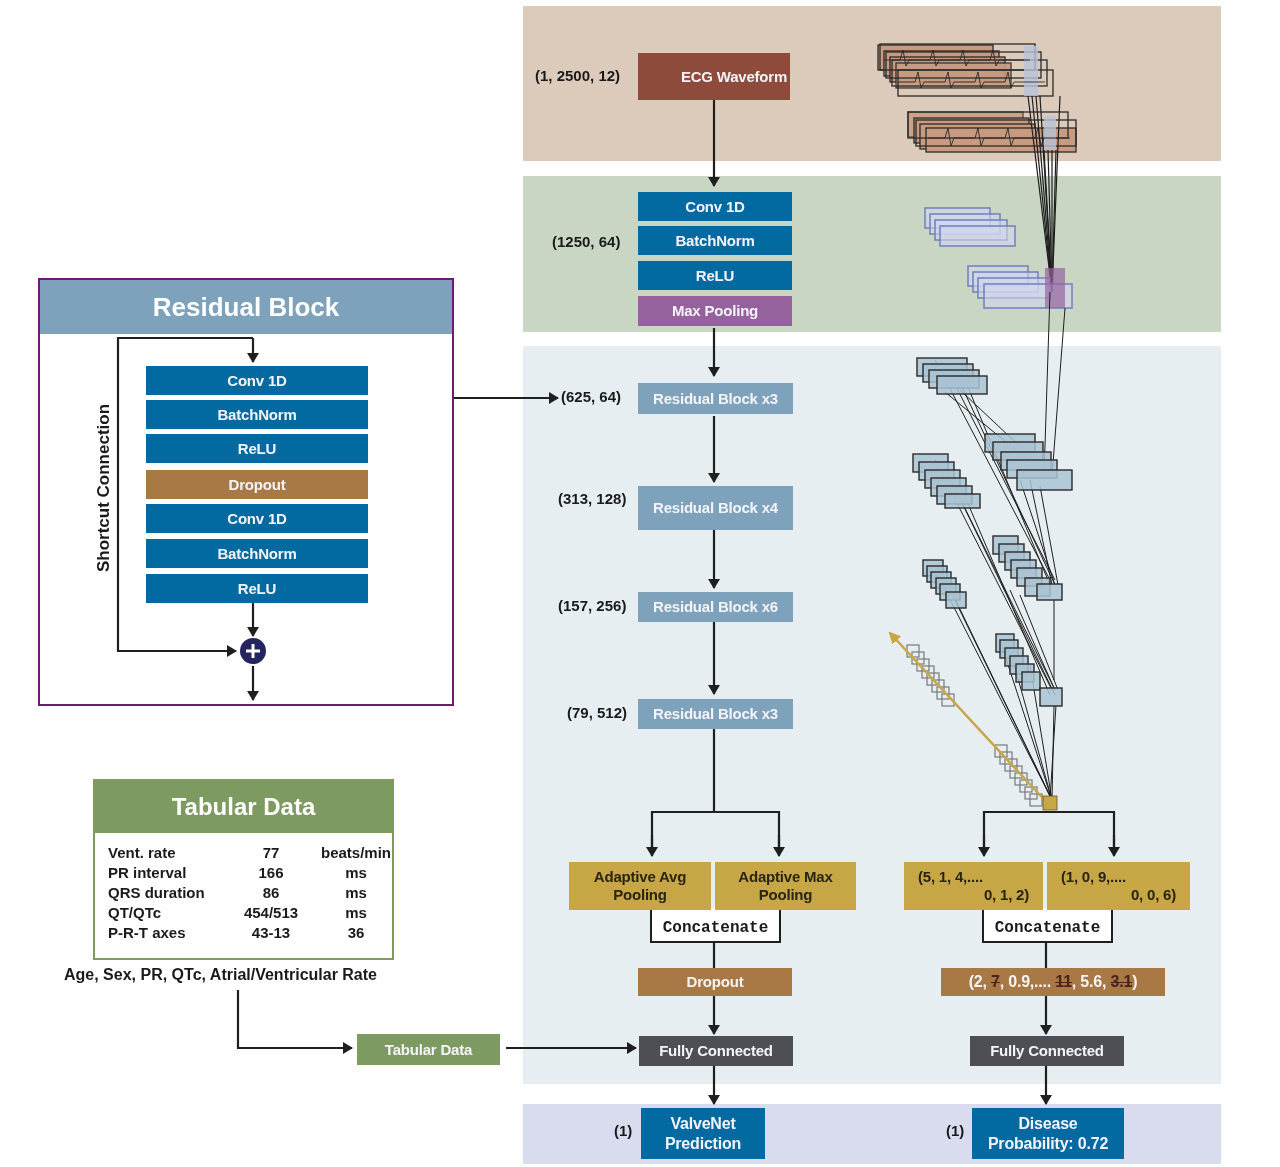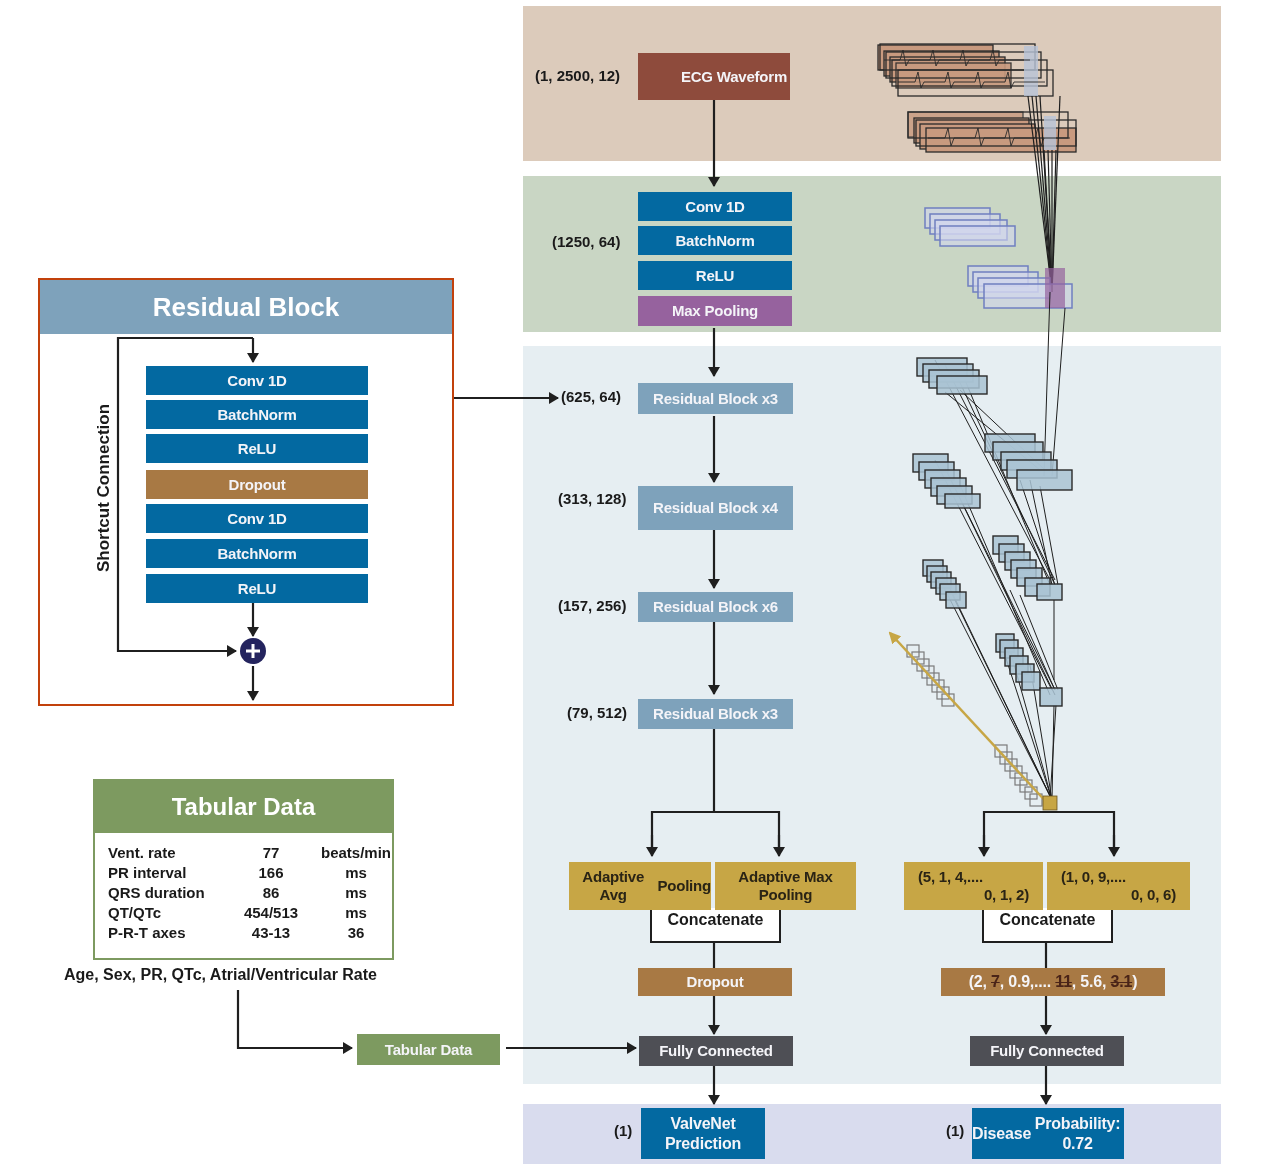--- a/index.html
+++ b/index.html
@@ -14,22 +14,22 @@
   .purple { background:#96629e; }
   .rust { background:#8e4b3c;padding-left:40px; }
   .steel { background:#7ea2bb; }
   .gold { background:#c7a645; color:#2a2415; }
   .brown { background:#a87944; }
   .dark { background:#4e4f55; }
   .green { background:#7d9a60; }
   .dimlabel { position:absolute; font-weight:bold; font-size:15px; color:#1a1a1a; white-space:nowrap;
               font-family:"Liberation Sans", sans-serif; }
   .concat { position:absolute; box-sizing:border-box; border:2px solid #1f1f1f; border-top:none;
-            display:flex; align-items:flex-end; justify-content:center; padding-bottom:12px;
-            font-weight:bold; font-size:16px; font-family:Liberation Sans, sans-serif; background:#ffffff; }
+            display:flex; align-items:flex-end; justify-content:center; padding-bottom:4px;
+            font-weight:bold; font-size:16px; font-family:Liberation Mono, monospace; background:#ffffff; }
   svg.overlay { position:absolute; left:0; top:0; }
   .panel-title { display:flex; align-items:center; justify-content:center; color:#ffffff; font-weight:bold;
                  font-family:"Liberation Sans", sans-serif; }
   .strike { color:#4a2418; text-decoration:line-through; }
   table.tab { position:absolute; border-collapse:collapse; font-family:"Liberation Sans", sans-serif;
               font-weight:bold; font-size:15px; color:#1a1a1a; }
   table.tab td { padding:0; line-height:20px; }
   table.tab td.v { text-align:center; width:90px; }
   table.tab td.u { text-align:center; width:80px; }
 </style>
@@ -243,21 +243,21 @@
 <div class="dimlabel" style="left:561px;top:388px;">(625, 64)</div>
 <div class="box steel" style="left:638px;top:383px;width:155px;height:31px;">Residual Block x3</div>
 <div class="dimlabel" style="left:558px;top:490px;">(313, 128)</div>
 <div class="box steel" style="left:638px;top:486px;width:155px;height:44px;">Residual Block x4</div>
 <div class="dimlabel" style="left:558px;top:597px;">(157, 256)</div>
 <div class="box steel" style="left:638px;top:592px;width:155px;height:30px;">Residual Block x6</div>
 <div class="dimlabel" style="left:567px;top:704px;">(79, 512)</div>
 <div class="box steel" style="left:638px;top:699px;width:155px;height:30px;">Residual Block x3</div>
 
 <div class="concat" style="left:650px;top:908px;width:131px;height:35px;">Concatenate</div>
-<div class="box gold" style="left:569px;top:862px;width:142px;height:48px;flex-direction:row;">
+<div class="box gold" style="left:569px;top:862px;width:142px;height:48px;flex-direction:column;">
   <span>Adaptive Avg</span>
   <span>Pooling</span>
 </div>
 <div class="box gold" style="left:715px;top:862px;width:141px;height:48px;flex-direction:column;">
   <span>Adaptive Max</span>
   <span>Pooling</span>
 </div>
 <div class="box brown" style="left:638px;top:968px;width:154px;height:28px;">Dropout</div>
 <div class="box dark" style="left:639px;top:1036px;width:154px;height:30px;">Fully Connected</div>
 
@@ -280,26 +280,26 @@
   <span>)</span>
 </div>
 <div class="box dark" style="left:970px;top:1036px;width:154px;height:30px;">Fully Connected</div>
 
 <div class="dimlabel" style="left:614px;top:1122px;">(1)</div>
 <div class="box blue" style="left:641px;top:1108px;width:124px;height:51px;flex-direction:column;font-size:16px;">
   <span>ValveNet</span>
   <span>Prediction</span>
 </div>
 <div class="dimlabel" style="left:946px;top:1122px;">(1)</div>
-<div class="box blue" style="left:972px;top:1108px;width:152px;height:51px;flex-direction:row;font-size:16px;">
+<div class="box blue" style="left:972px;top:1108px;width:152px;height:51px;flex-direction:column;font-size:16px;">
   <span>Disease</span>
   <span>Probability: 0.72</span>
 </div>
 
-<div class="abs" style="left:38px;top:278px;width:416px;height:428px;border:2px solid #c2410c;background:transparent;">
+<div class="abs" style="left:38px;top:278px;width:416px;height:428px;border:2px solid #701a75;background:transparent;">
   <div class="panel-title" style="height:54px;background:#7ea2bb;font-size:26px;">Residual Block</div>
 </div>
 <div class="abs" style="left:104px;top:488px;transform:translate(-50%,-50%) rotate(-90deg);font-family:'Liberation Sans',sans-serif;font-weight:bold;font-size:17px;white-space:nowrap;">Shortcut Connection</div>
 <div id="rb-layers">
     <div class="box blue" style="left: 146px; top: 366px; width: 222px; height: 29px;">Conv 1D</div>
     <div class="box blue" style="left: 146px; top: 400px; width: 222px; height: 29px;">BatchNorm</div>
     <div class="box blue" style="left: 146px; top: 434px; width: 222px; height: 29px;">ReLU</div>
     <div class="box brown" style="left: 146px; top: 470px; width: 222px; height: 29px;">Dropout</div>
     <div class="box blue" style="left: 146px; top: 504px; width: 222px; height: 29px;">Conv 1D</div>
     <div class="box blue" style="left: 146px; top: 539px; width: 222px; height: 29px;">BatchNorm</div>

